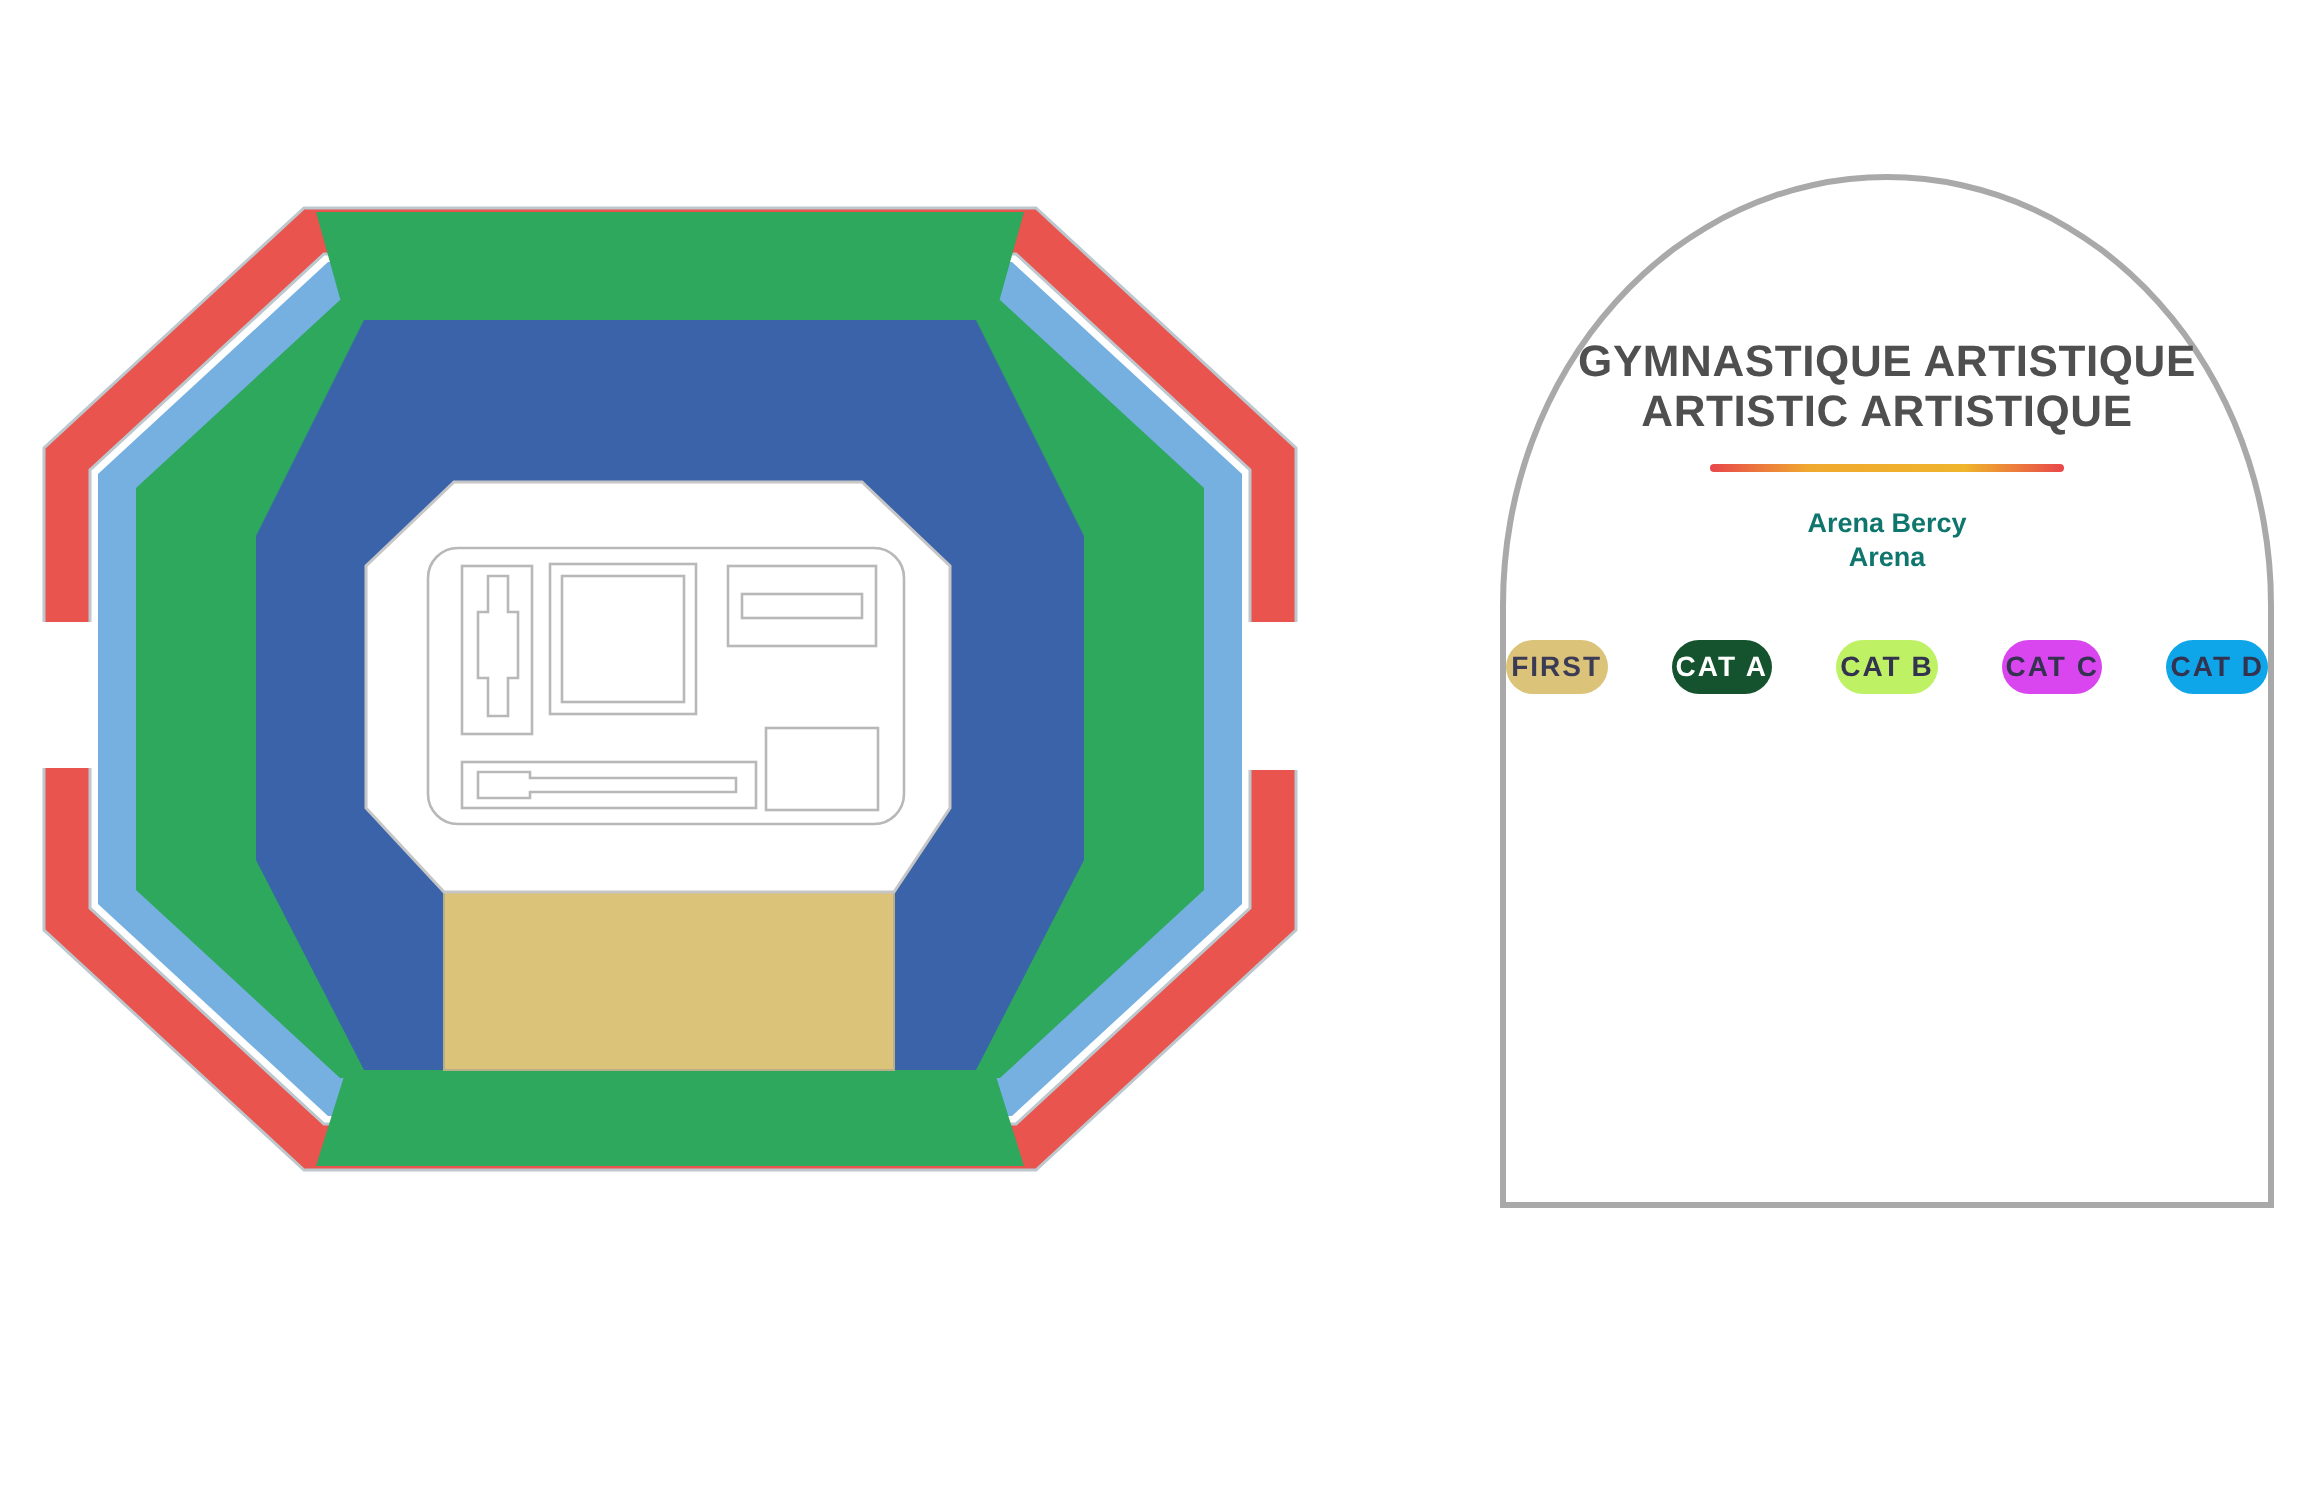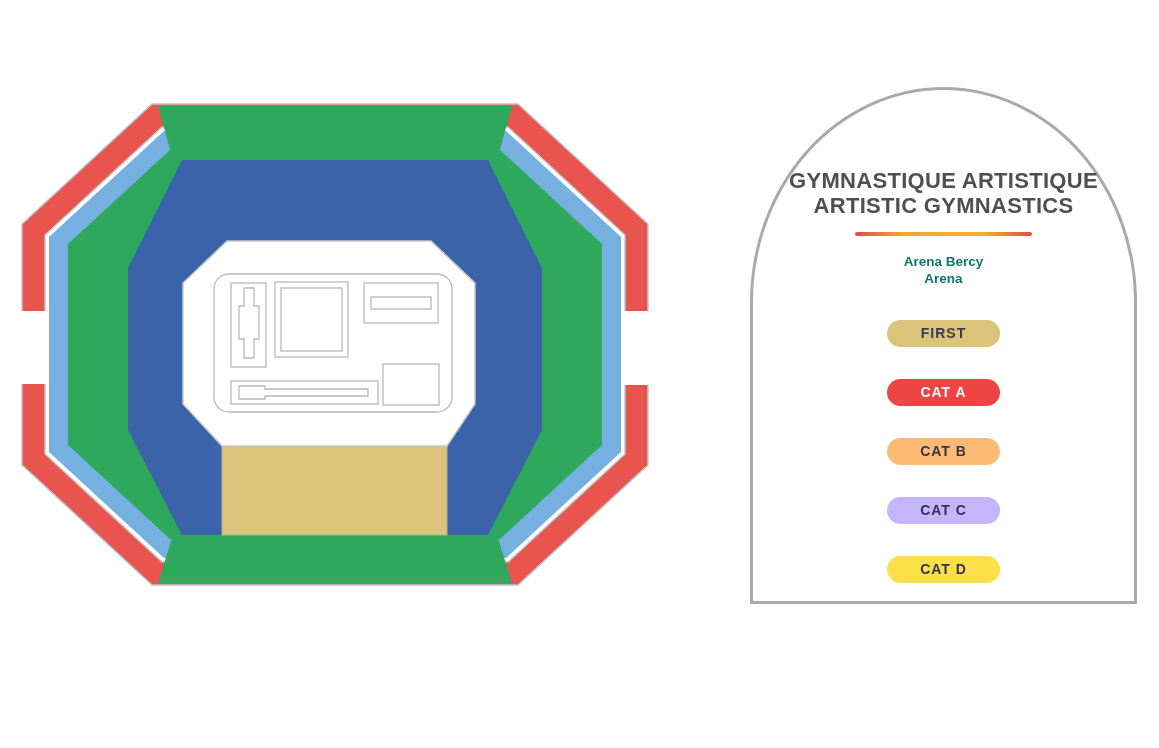--- a/index.html
+++ b/index.html
@@ -17,21 +17,21 @@
   .title{
     font-size:22px;font-weight:bold;color:#4f4f4f;line-height:1.14;
     letter-spacing:.3px;
   }
   .title.first-line{margin-top:78px;}
   .divider{
     width:177px;height:3.5px;margin:14px auto 0;border-radius:2px;
     background:linear-gradient(90deg,#e8474b 0%,#f0a92f 28%,#efb42c 72%,#e8474b 100%);
   }
   .venue{margin-top:17px;font-size:13.5px;font-weight:bold;color:#0f766e;line-height:1.3;}
-  .legend{margin-top:32px;display:flex;flex-direction:column;align-items:center;gap:32px;}
+  .legend{margin-top:32px;display:flex;flex-direction:row;align-items:center;gap:32px;}
   .badge{
     width:113px;height:27px;border-radius:13.5px;
     display:flex;align-items:center;justify-content:center;
     font-size:14px;font-weight:bold;letter-spacing:1px;
   }
 </style>
 </head>
 <body>
 
 <div class="stage">
@@ -68,41 +68,41 @@
       <rect x="364" y="283" width="74" height="40"></rect>
       <rect x="371" y="297" width="60" height="12"></rect>
       <rect x="231" y="381" width="147" height="23"></rect>
       <path d="M239,386 L265,386 L265,389 L368,389 L368,396 L265,396 L265,399 L239,399 Z"></path>
       <rect x="383" y="364" width="56" height="41"></rect>
     </g>
   </svg>
 
   <div class="card">
     <div class="title first-line">GYMNASTIQUE ARTISTIQUE</div>
-    <div class="title">ARTISTIC GYMNASTICS</div>
+    <div class="title">ARTISTIC ARTISTIQUE</div>
 
     <div class="divider"></div>
 
     <div class="venue">
       <div>Arena Bercy</div>
       <div>Arena</div>
     </div>
 
     <div class="legend">
       <div class="badge" style="background-color: rgb(219, 195, 121); color: rgb(59, 59, 85);">
         <span>FIRST</span>
       </div>
-      <div class="badge" style="background-color: #ef4444; color: rgb(255, 255, 255);">
+      <div class="badge" style="background-color: #14532d; color: rgb(255, 255, 255);">
         <span>CAT A</span>
       </div>
-      <div class="badge" style="background-color: #fdba74; color: rgb(51, 51, 80);">
+      <div class="badge" style="background-color: #bef264; color: rgb(51, 51, 80);">
         <span>CAT B</span>
       </div>
-      <div class="badge" style="background-color: #c4b5fd; color: rgb(51, 51, 80);">
+      <div class="badge" style="background-color: #d946ef; color: rgb(51, 51, 80);">
         <span>CAT C</span>
       </div>
-      <div class="badge" style="background-color: #fde047; color: rgb(51, 51, 80);">
+      <div class="badge" style="background-color: #0ea5e9; color: rgb(51, 51, 80);">
         <span>CAT D</span>
       </div>
     </div>
   </div>
 
 </div>
 
 </body></html>

